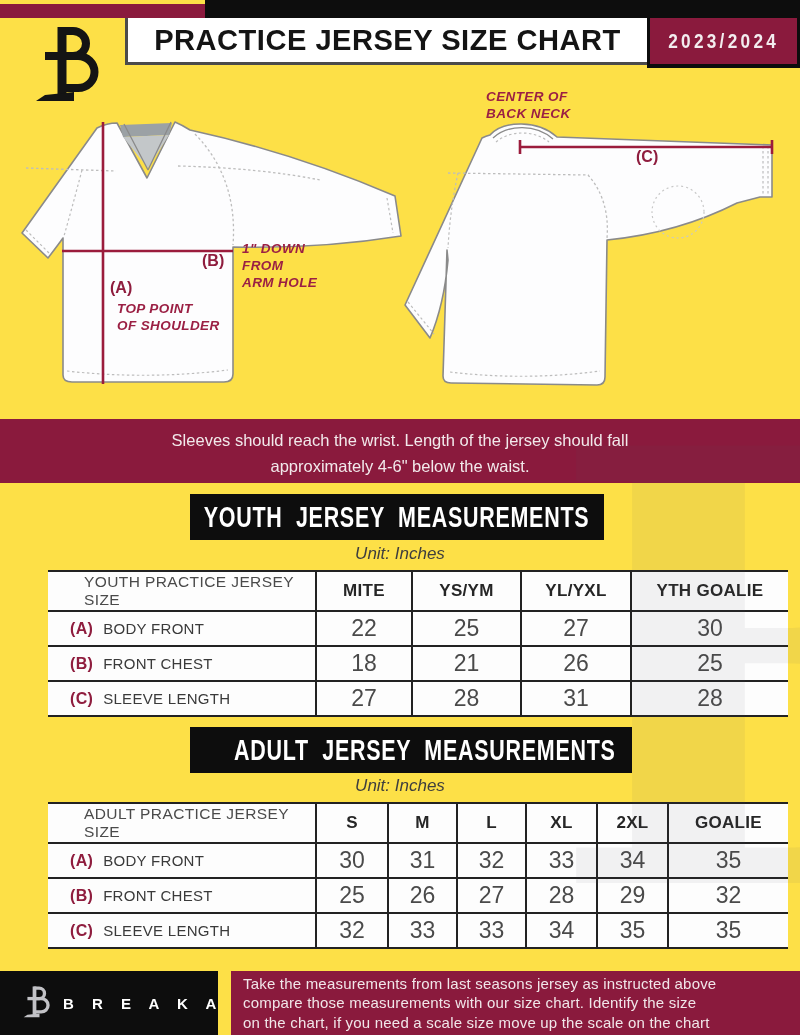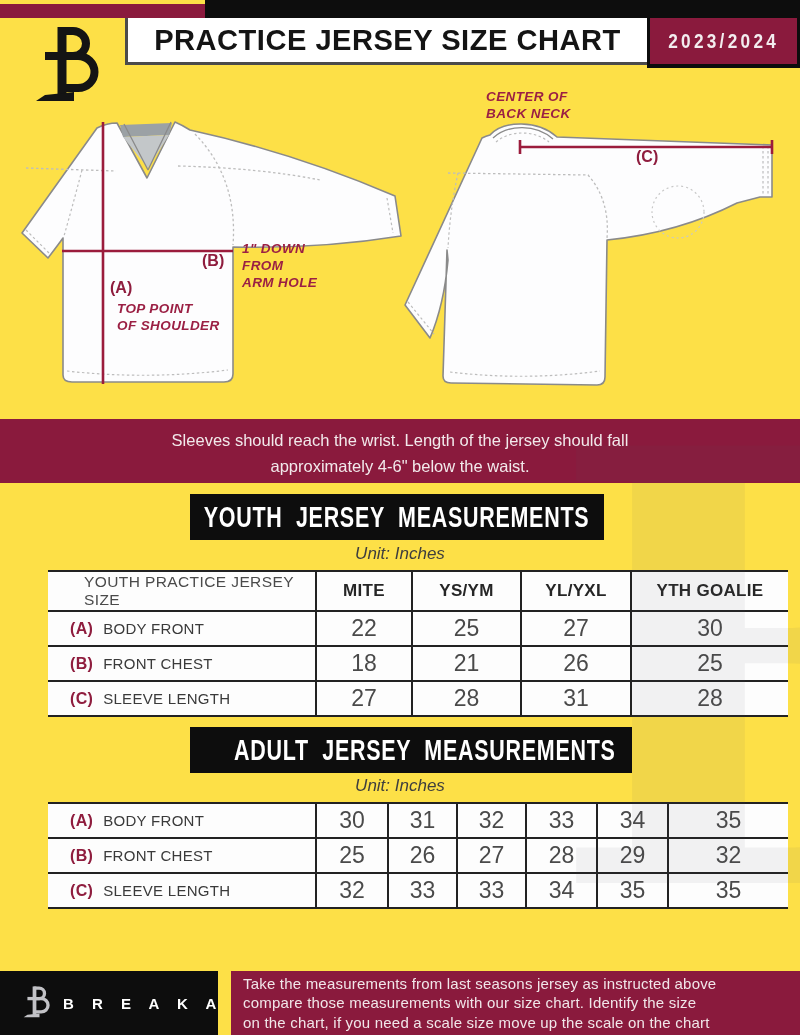--- a/index.html
+++ b/index.html
@@ -202,20 +202,29 @@
     <colgroup>
         <col style="width:268px">
         <col style="width:72px">
         <col style="width:69px">
         <col style="width:69px">
         <col style="width:71px">
         <col style="width:71px">
         <col style="width:120px">
       </colgroup>
     <tbody>
+        <tr class="hdr">
+      <th class="rowhead">ADULT PRACTICE JERSEY SIZE</th>
+      <th class="col">S</th>
+      <th class="col">M</th>
+      <th class="col">L</th>
+      <th class="col">XL</th>
+      <th class="col">2XL</th>
+      <th class="col">GOALIE</th>
+    </tr>
     <tr>
       <td class="lab"><b>(A)</b><span>BODY FRONT</span></td>
       <td class="val">30</td>
       <td class="val">31</td>
       <td class="val">32</td>
       <td class="val">33</td>
       <td class="val">34</td>
       <td class="val">35</td>
     </tr>
     <tr>

